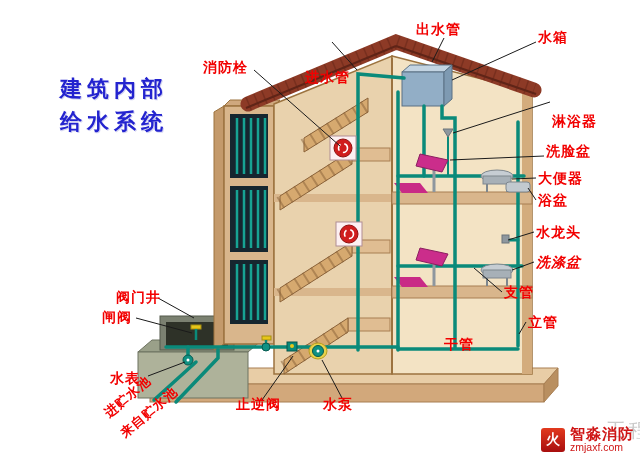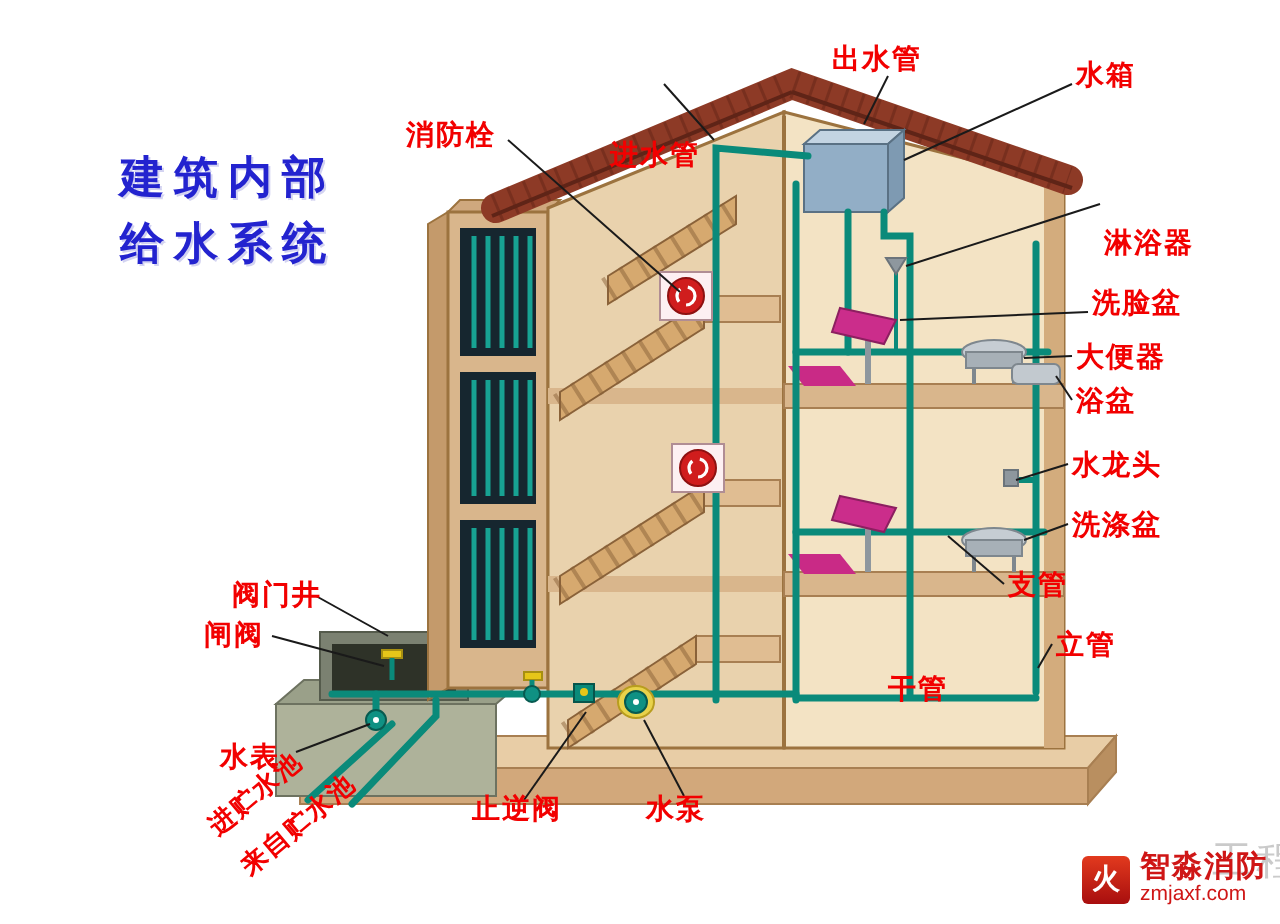--- a/index.html
+++ b/index.html
@@ -197,21 +197,21 @@
 
   <div class="label" style="left:305px; top:26px;margin-top:44px;">进水管</div>
   <div class="label" style="left:416px; top:22px;">出水管</div>
   <div class="label" style="left:538px; top:30px;">水箱</div>
   <div class="label" style="left:203px; top:60px;">消防栓</div>
   <div class="label" style="left:552px; top:94px;margin-top:20px;">淋浴器</div>
   <div class="label" style="left:546px; top:144px;">洗脸盆</div>
   <div class="label" style="left:538px; top:171px;">大便器</div>
   <div class="label" style="left:538px; top:193px;">浴盆</div>
   <div class="label" style="left:536px; top:225px;">水龙头</div>
-  <div class="label" style="left:536px; top:255px;">洗涤盆</div>
+  <div class="label" style="left:536px; top:255px;font-style:italic;">洗涤盆</div>
   <div class="label" style="left:504px; top:285px;">支管</div>
   <div class="label" style="left:528px; top:315px;">立管</div>
   <div class="label" style="left:408px; top:337px;margin-left:36px;">干管</div>
   <div class="label" style="left:116px; top:290px;text-align:center;">阀门井</div>
   <div class="label" style="left:102px; top:310px;">闸阀</div>
   <div class="label" style="left:110px; top:371px;">水表</div>
   <div class="label rot" style="left:106px; top:408px;">进贮水池</div>
   <div class="label rot" style="left:122px; top:428px;">来自贮水池</div>
   <div class="label" style="left:236px; top:397px;text-align:center;">止逆阀</div>
   <div class="label" style="left:323px; top:397px;">水泵</div>

